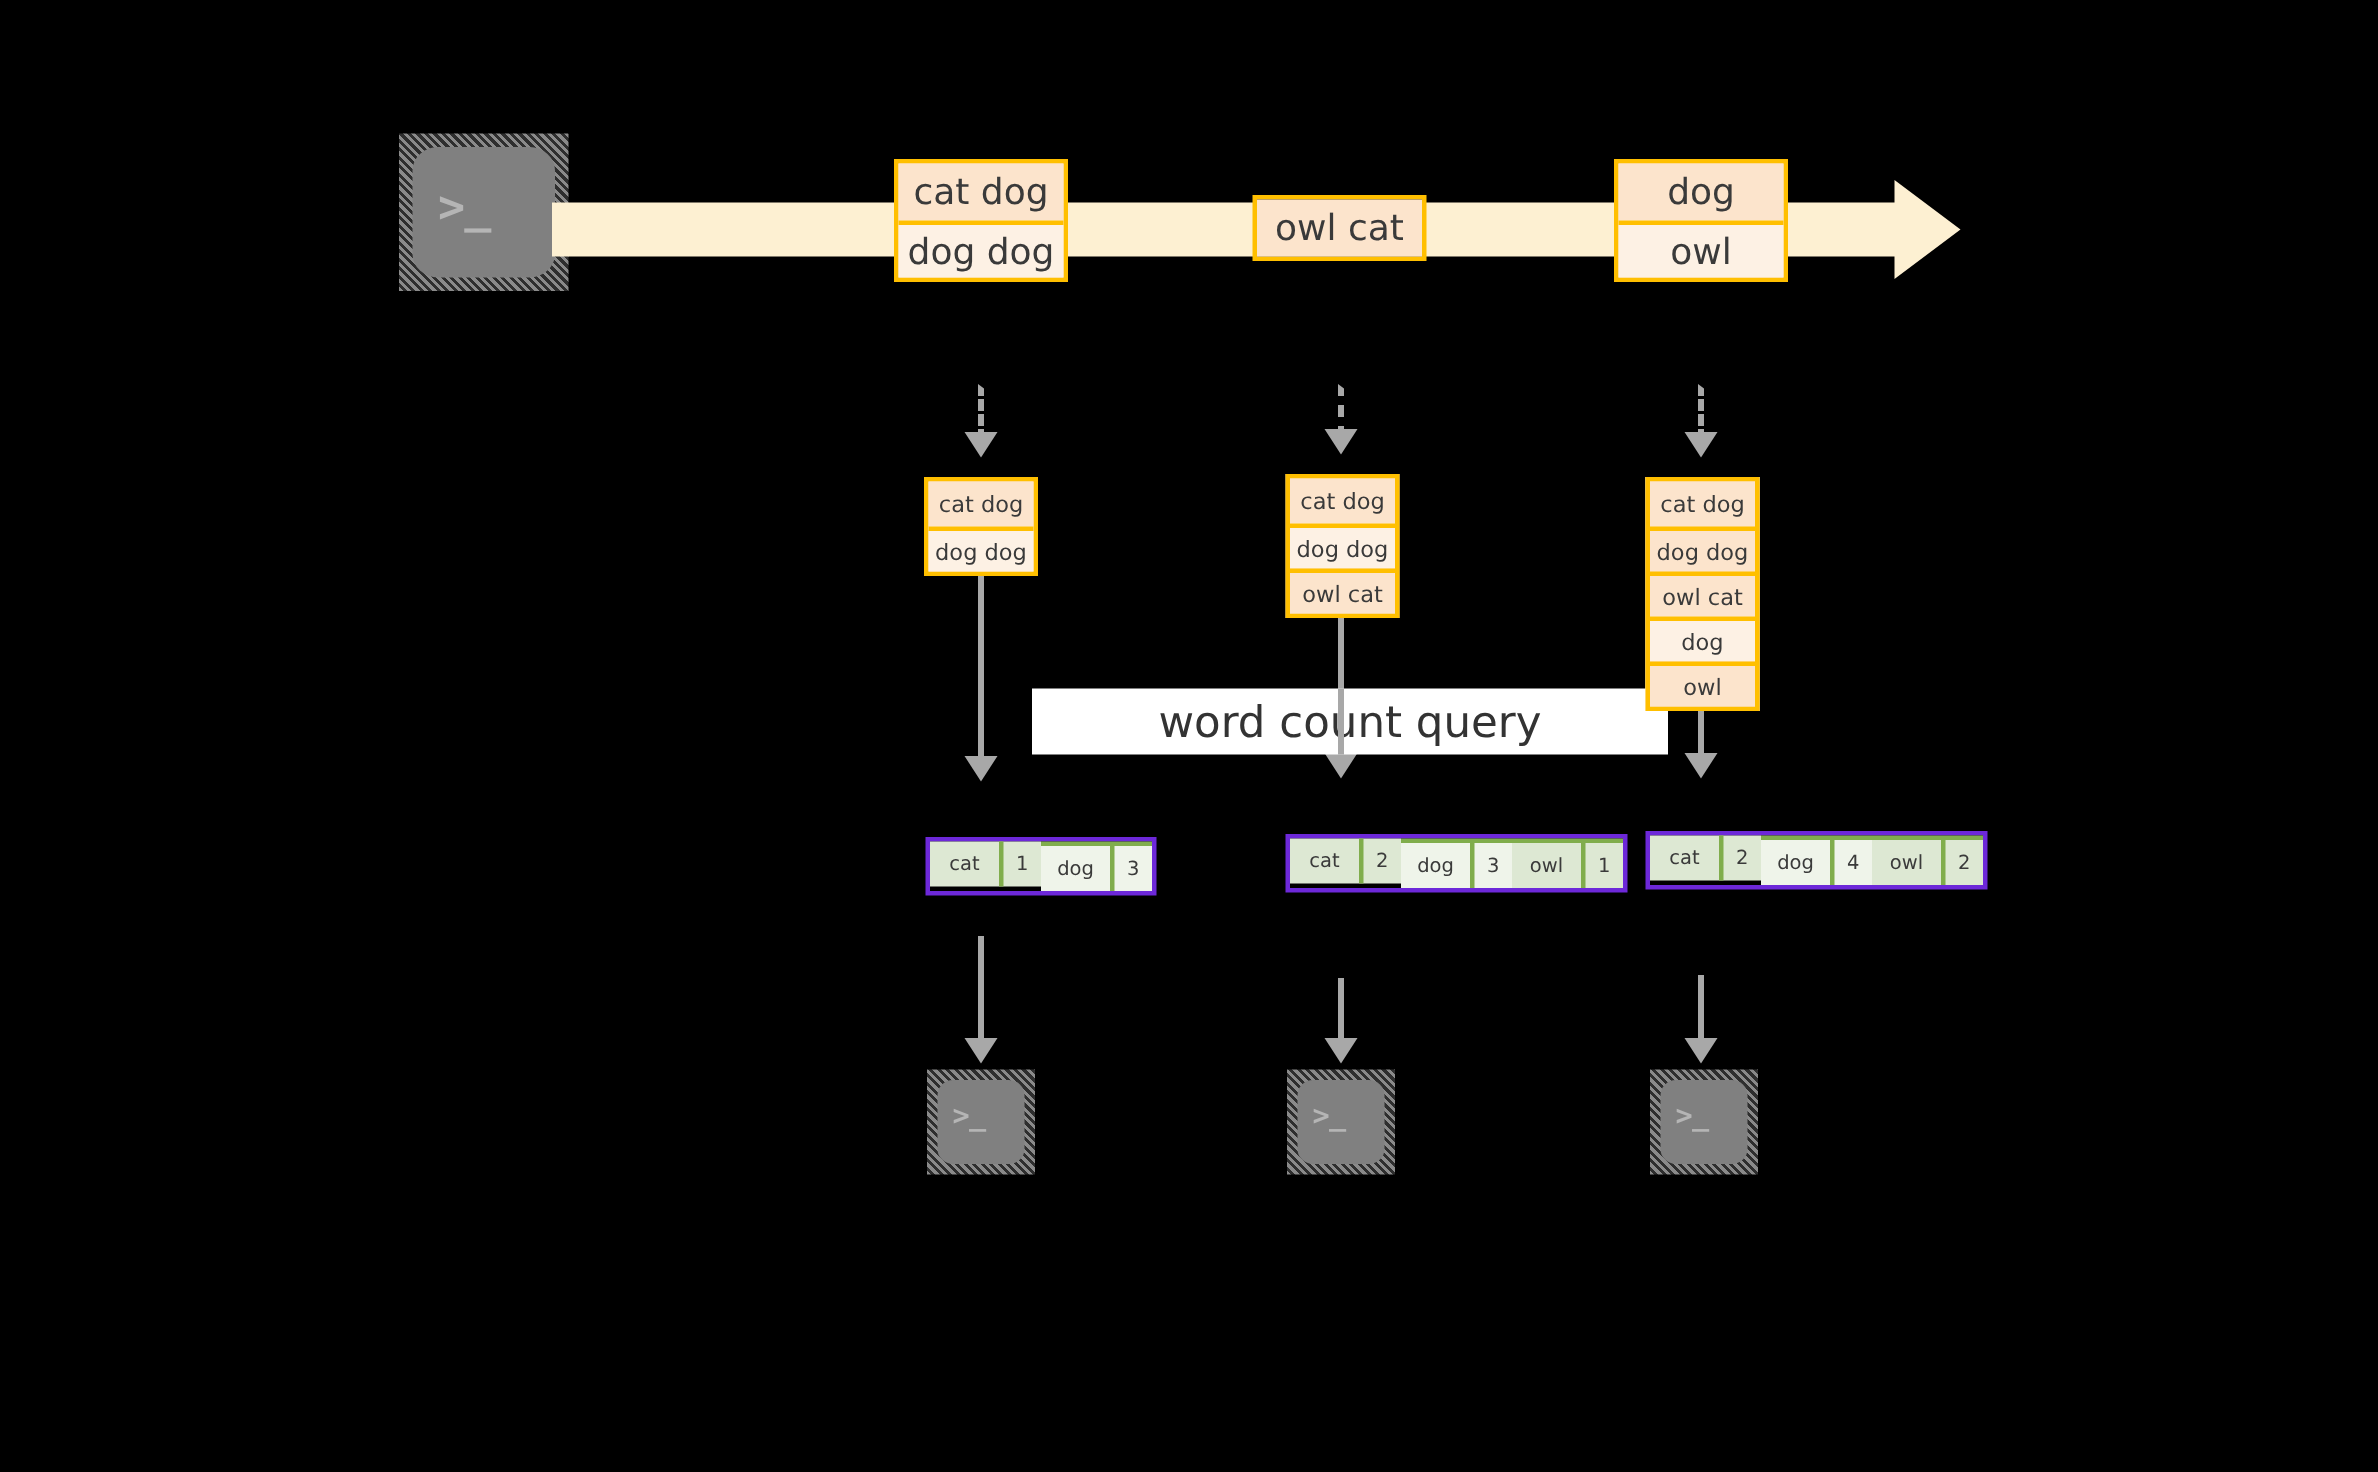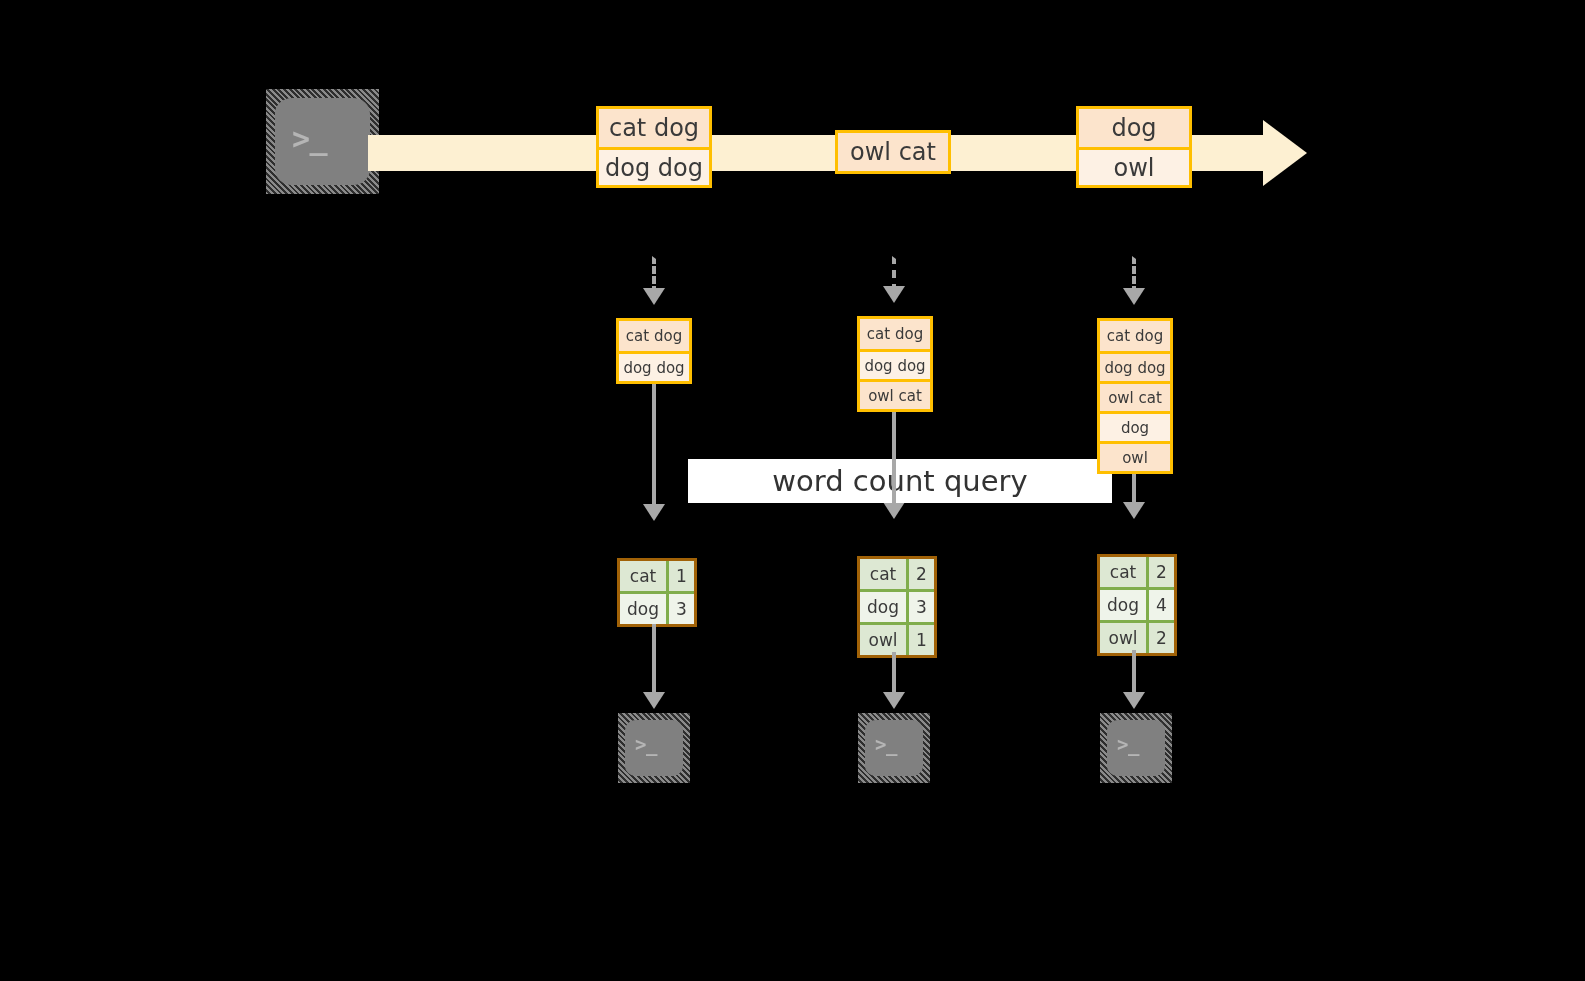--- a/index.html
+++ b/index.html
@@ -85,24 +85,24 @@
   .rec-top .rec-row { height: 38px; }
 
   
   .rec-col { font-size: 15px; }
   .rec-col .rec-row { height: 30px; }
 
   
   .cnt-table {
     position: absolute;
     box-sizing: border-box;
-    border: 3px solid #a16207;
-    display: flex;
-    flex-direction: column;
-    font-size: 17px;
+    border: 3px solid #6d28d9;
+    display: flex;
+    flex-direction: row;
+    font-size: 13px;
   }
   .cnt-row {
     display: flex;
     height: 30px;
   }
   .cnt-row + .cnt-row {
     border-top: 3px solid #80ad4c;
   }
   .cnt-cell {
     box-sizing: border-box;

